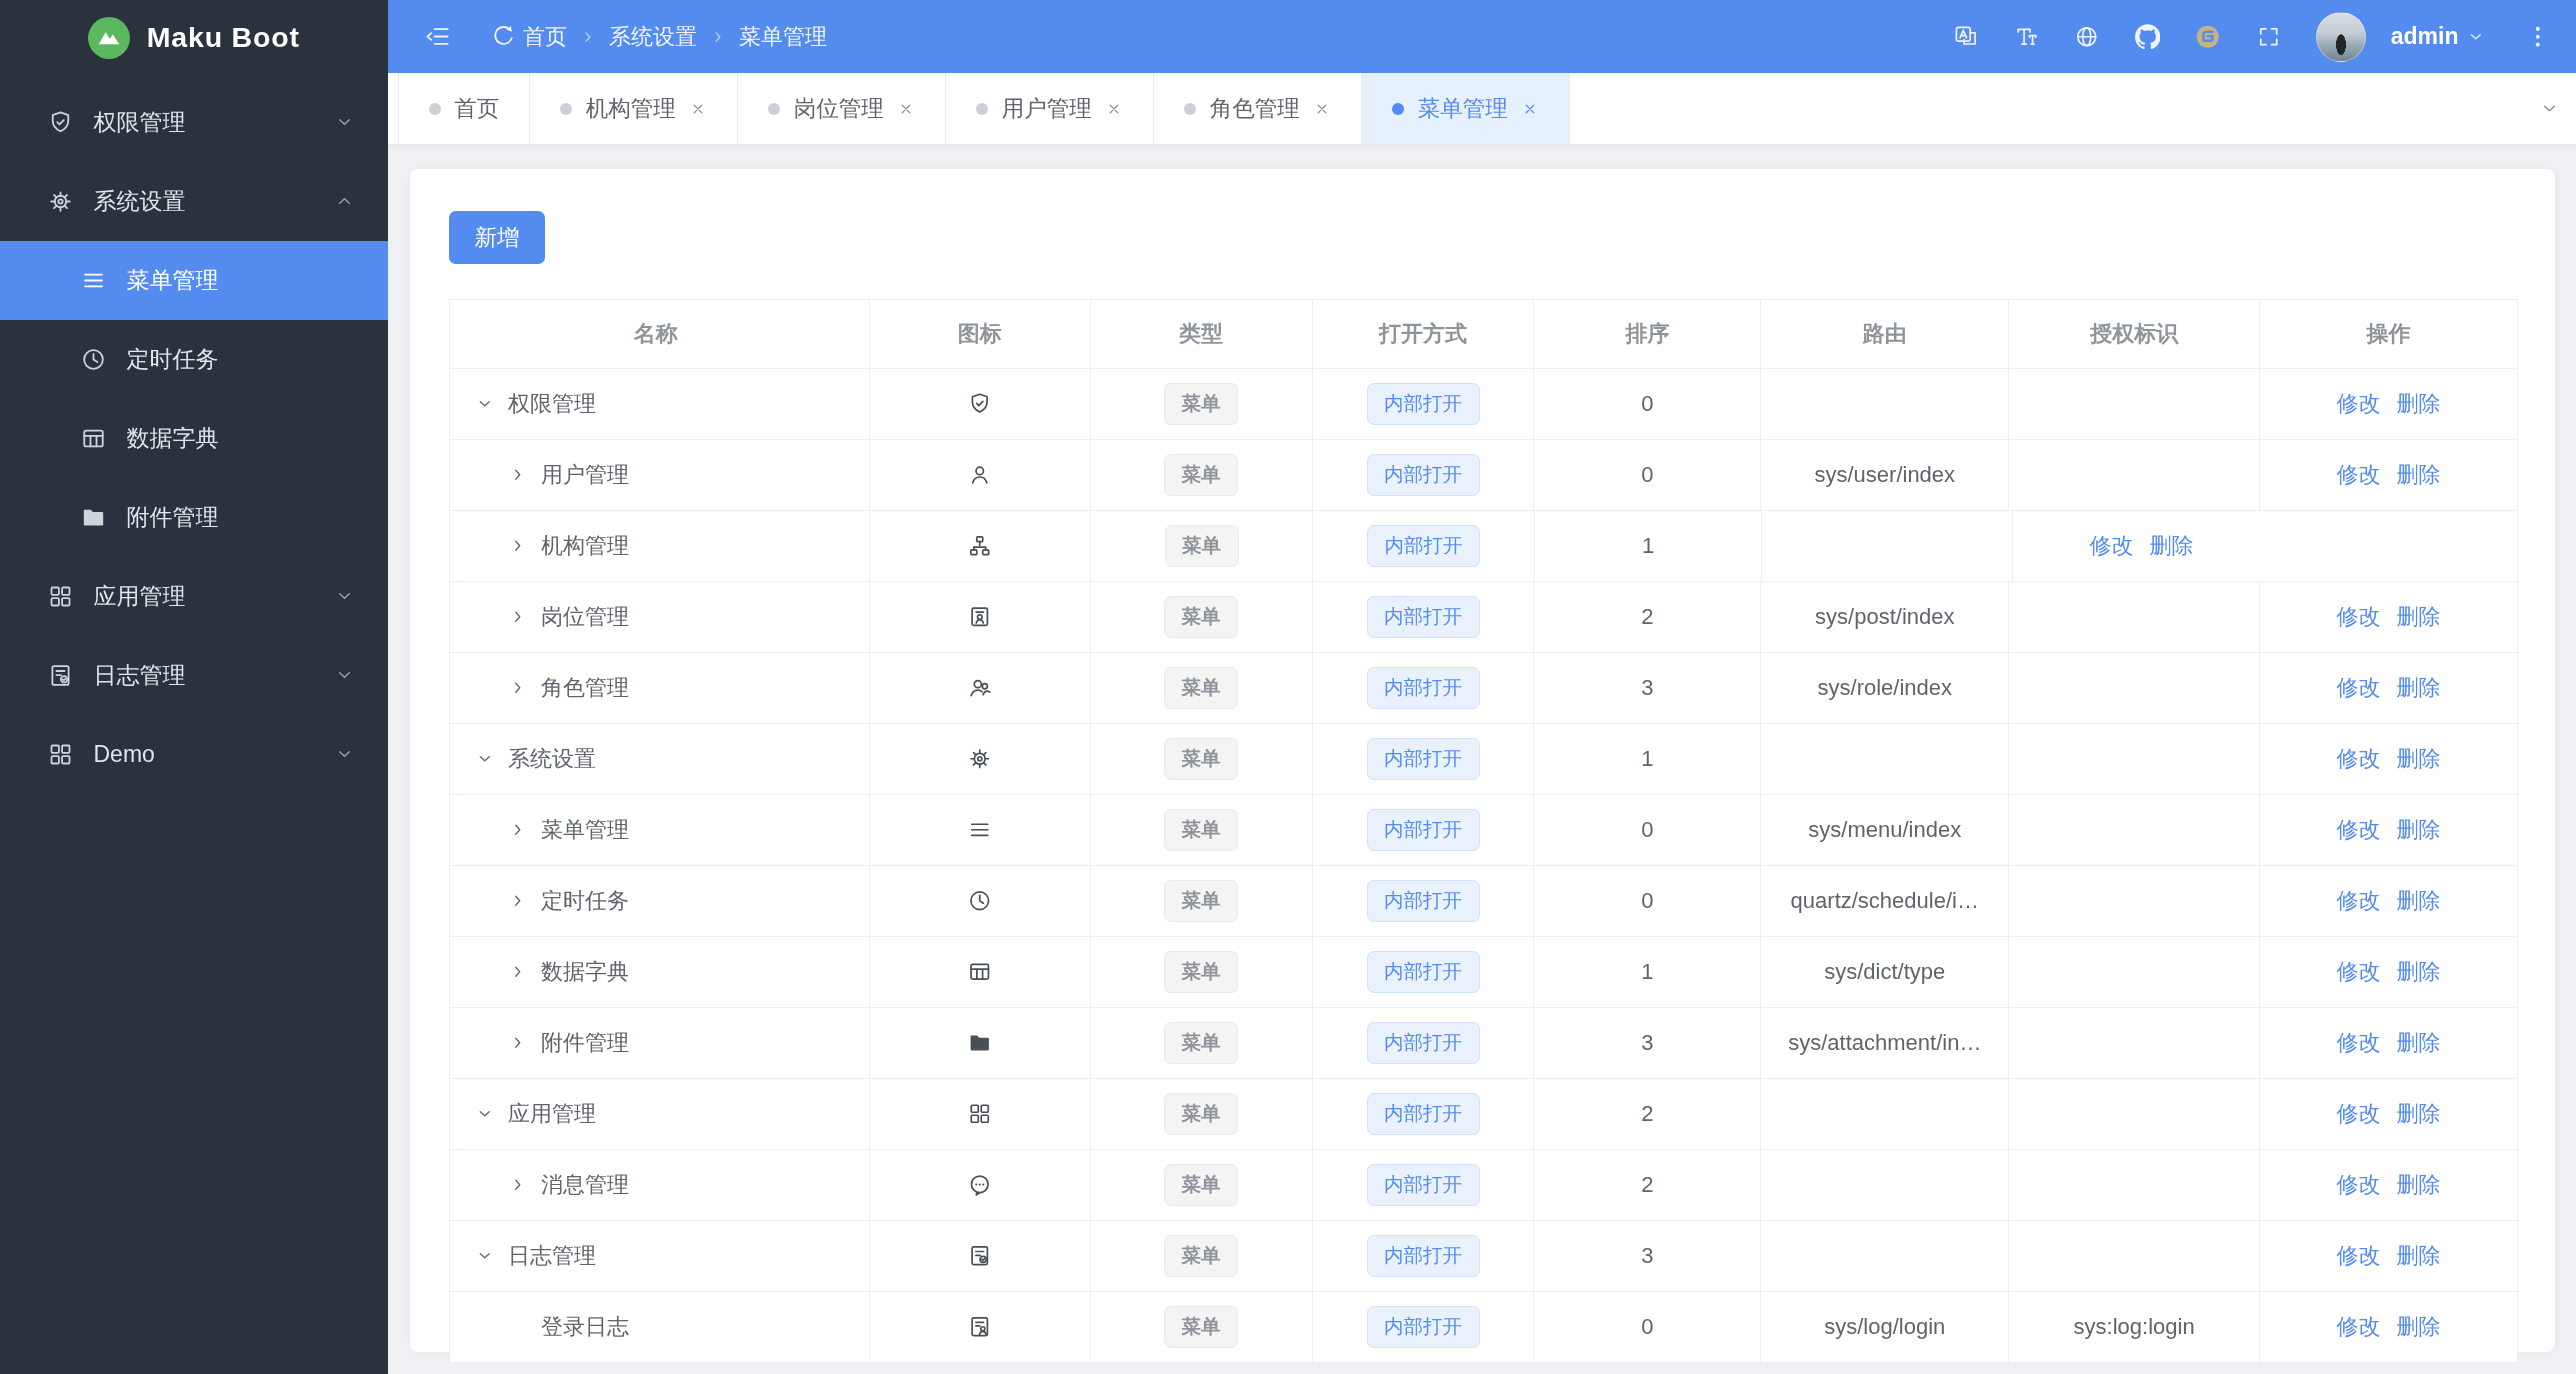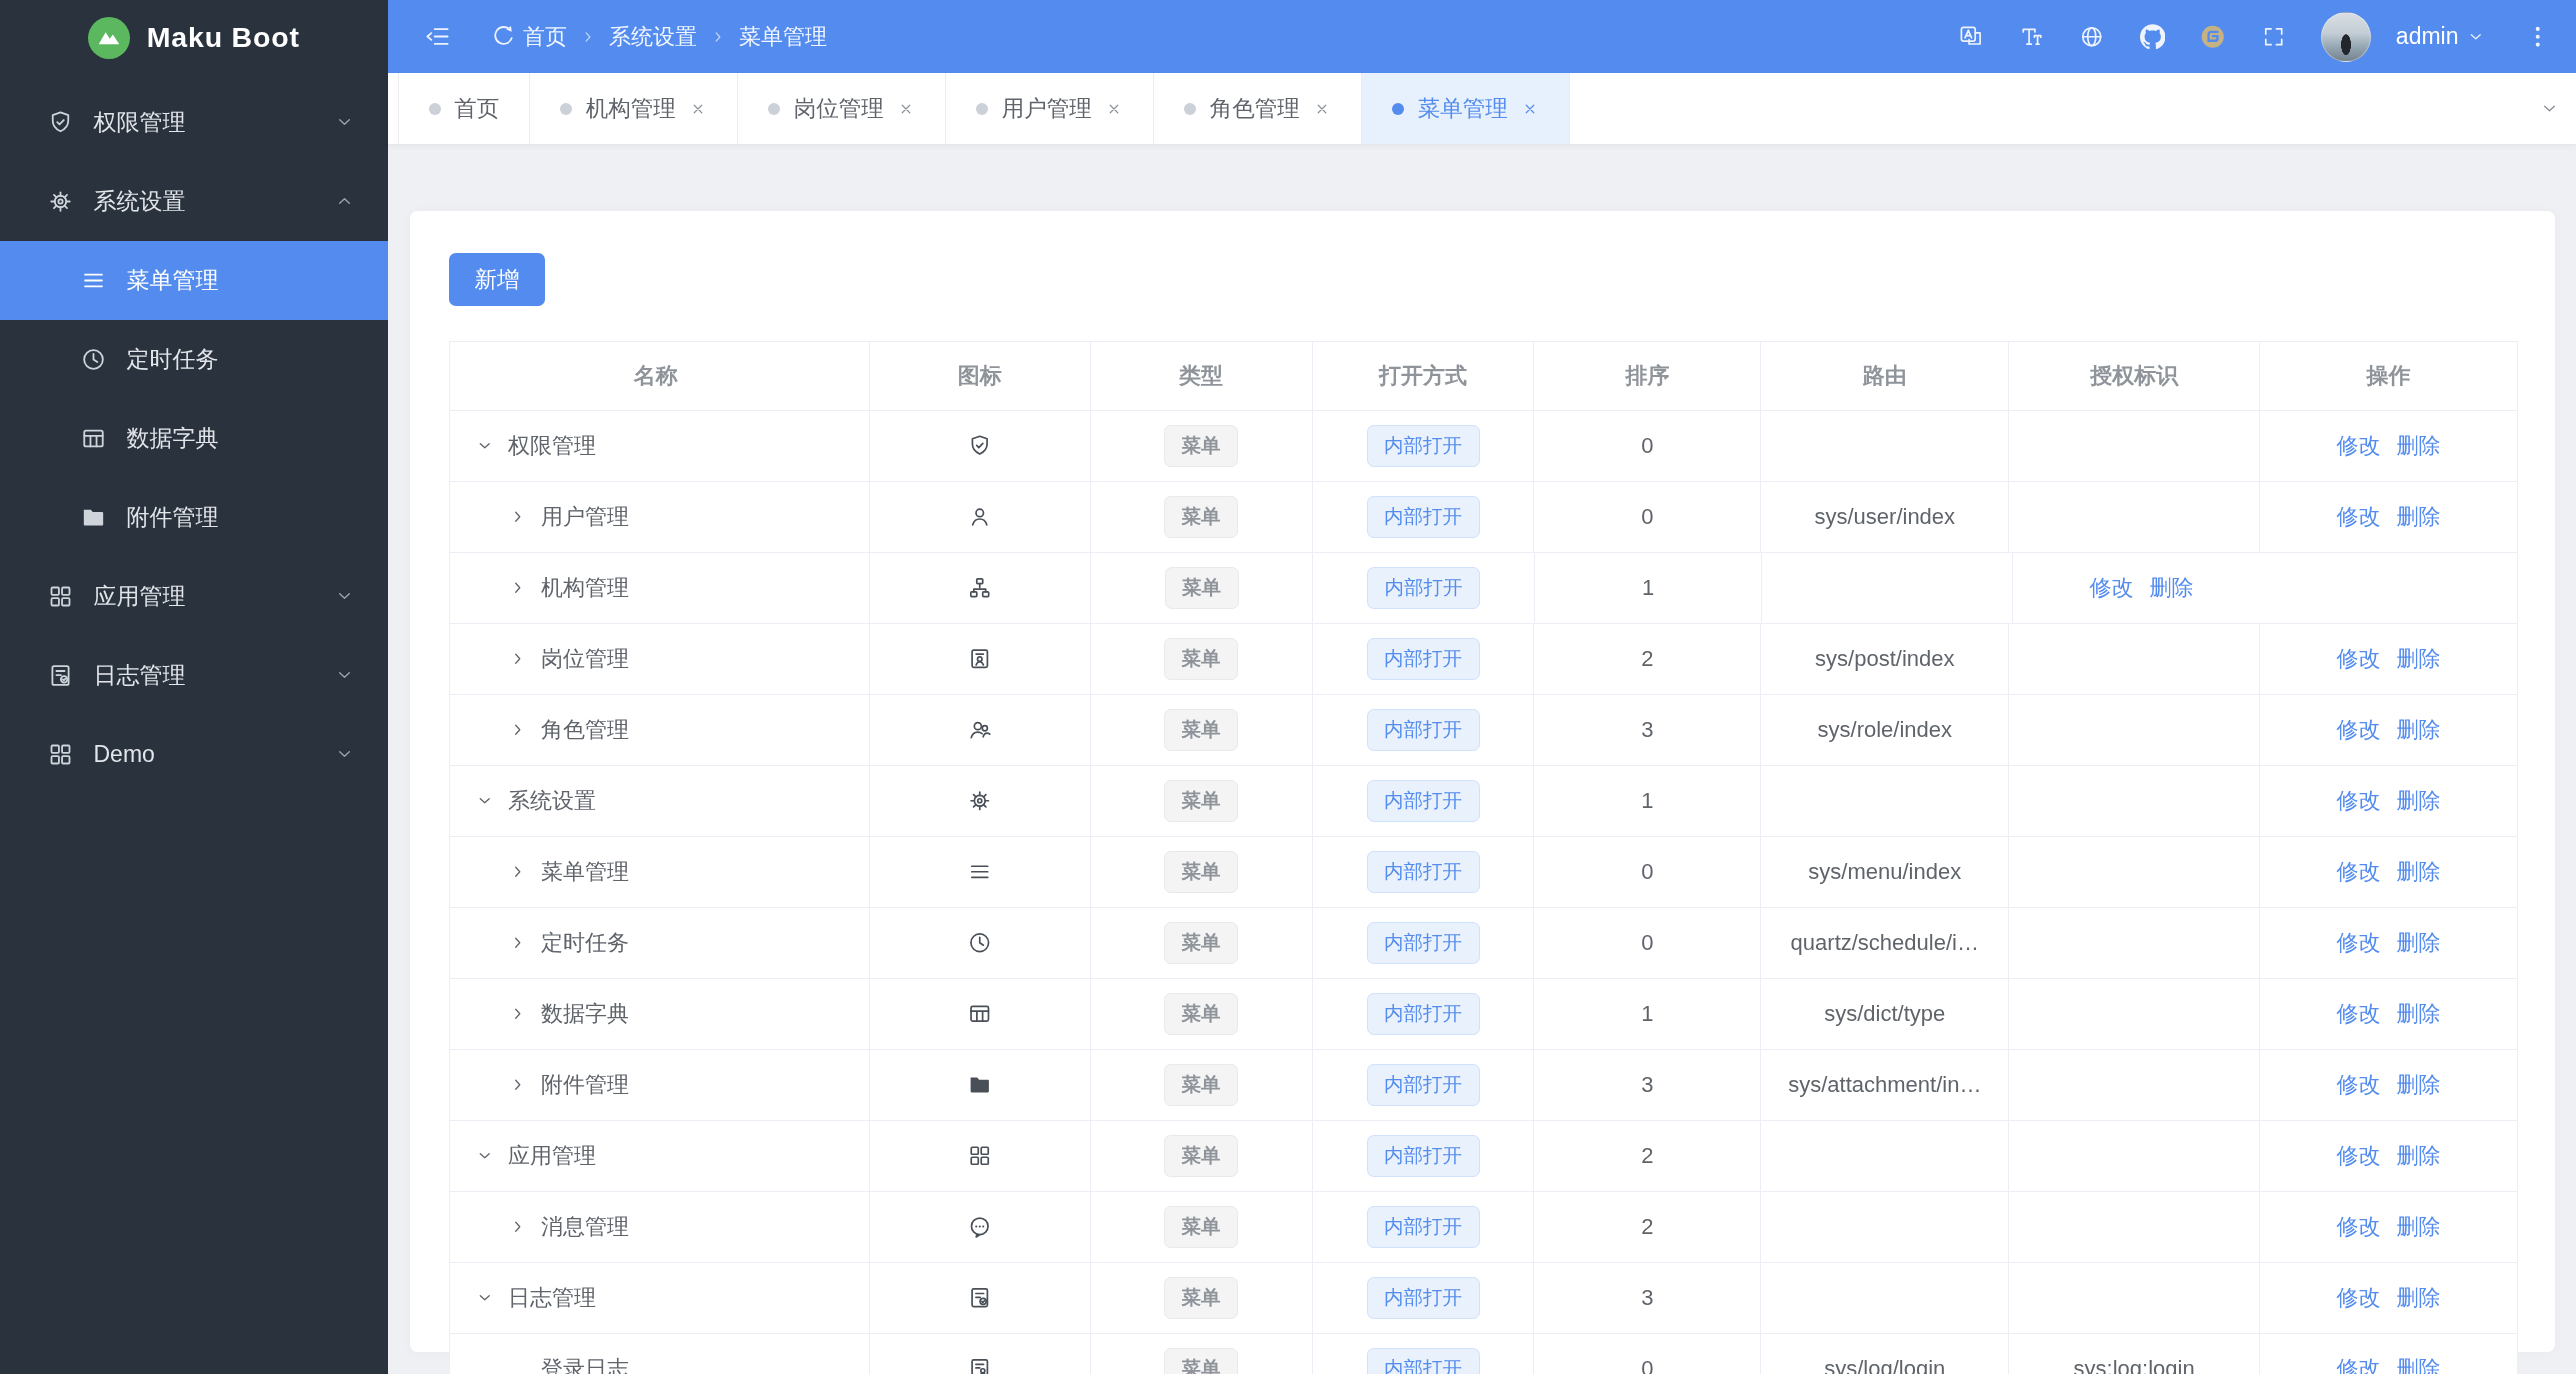--- a/index.html
+++ b/index.html
@@ -36,40 +36,40 @@
   .crumb-sep .ic { width:18px; height:18px; color:rgba(255,255,255,.65); display:block; }
   .tb-spacer { flex:1; }
   .tb-right { display:flex; align-items:center; gap:35px; }
   .tb-right .tb-btn .ic { width:25.5px; height:25.5px; }
   .avatar { width:50px; height:50px; border-radius:50%; cursor:pointer;
     background:
       radial-gradient(ellipse 17% 36% at 50% 66%, #23262b 58%, rgba(0,0,0,0) 62%),
       linear-gradient(180deg,#d9dee3 0%,#c3cdd5 42%,#93a5b1 72%,#76828e 100%);
     border:1.5px solid rgba(255,255,255,.35); }
   .username-wrap { display:flex; align-items:center; gap:7.5px; cursor:pointer; margin-left:-10.5px; }
-  .username { font-size:23px; color:#ffffff; }
+  .username { font-size:23px; color:#ffffff;font-weight:bold; }
   .username-wrap .ic { width:19.5px; height:19.5px; color:#eaf1fd; }
   .more-wrap { margin-left:4.5px; }
 
   
   .tabbar { height:72px; background:#ffffff; border-bottom:0.8px solid #e4e7ec; box-shadow:0 1.5px 6px rgba(0,0,0,.04); display:flex; align-items:stretch; flex:0 0 72px; position:relative; }
   .tabs { display:flex; margin-left:9.8px; }
   .tab { display:flex; align-items:center; padding:0 30px; border-left:0.8px solid #ececef; font-size:22.5px; color:#5f646b; cursor:pointer; gap:13.5px; white-space:nowrap; }
   .tabs .tab:last-child { border-right:0.8px solid #ececef; }
   .tab .dot { width:12px; height:12px; border-radius:50%; background:#ccd0d7; flex:0 0 12px; }
   .tab-close { display:flex; align-items:center; }
   .tab-close .ic { width:18px; height:18px; color:#8b9097; }
   .tab.active { background:#e7f0fd; color:#538cee; }
   .tab.active .dot { background:#538cee; }
   .tab.active .tab-close .ic { color:#538cee; }
   .tab-dd { position:absolute; right:0; top:0; bottom:0.8px; width:53px; background:#fff; display:flex; align-items:center; justify-content:center; cursor:pointer; }
   .tab-dd .ic { width:21px; height:21px; color:#8b9097; }
 
   
-  .content { flex:1; padding:24px 21px 22.5px 22px; overflow:hidden;margin-top:42px; }
+  .content { flex:1; padding:24px 21px 22.5px 22px; overflow:hidden; }
   .card { background:#ffffff; border-radius:7.5px; height:100%; padding:42px 39px 30px 39px; box-shadow:0 0 10.5px rgba(0,0,0,.03); }
   .btn-add { display:inline-block; background:#538cee; color:#fff; border:none; border-radius:6.8px; height:53px; padding:0 25.5px; font-size:22.5px; font-family:inherit; cursor:pointer; }
 
   
   .tbl { margin-top:35px; width:2069px; border:0.8px solid #ebeef5; border-bottom:none; font-size:22px; color:#5f646b; }
   .tr { display:flex; border-bottom:0.8px solid #ebeef5; background:#fff; }
   .td { display:flex; align-items:center; justify-content:center; border-right:0.8px solid #ebeef5; min-height:70px; padding:6px 7.5px; text-align:center; }
   .td:last-child { border-right:none; }
   .th-row .td { min-height:68px; color:#8f949b; font-weight:bold; font-size:22px; }
   .col0 { width:420px; justify-content:flex-start; padding-left:0; }

